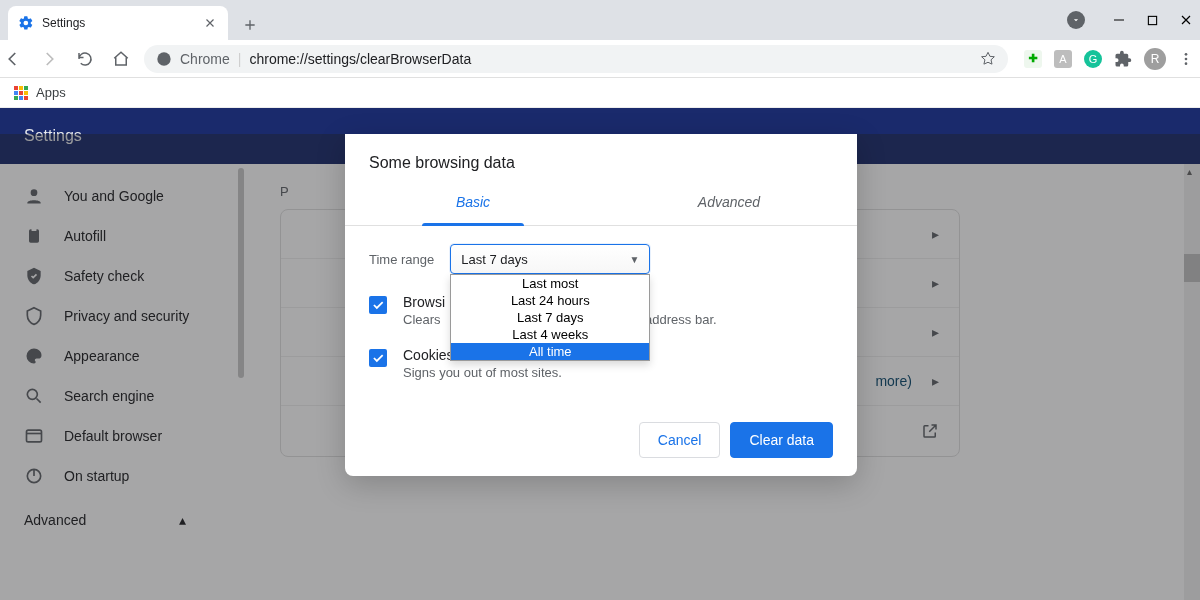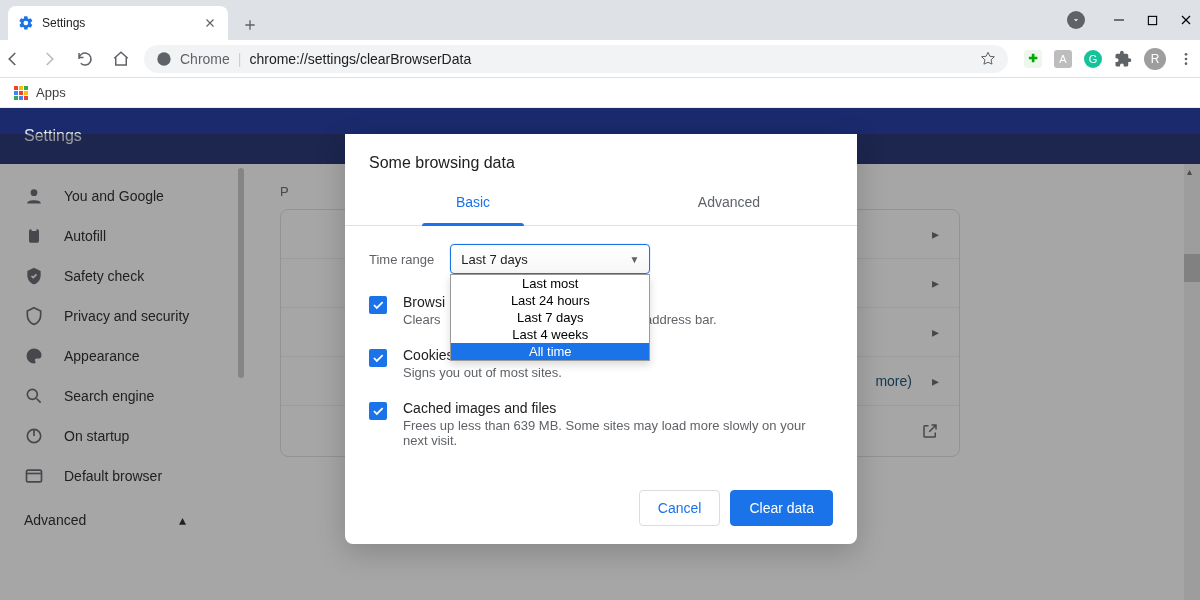--- a/index.html
+++ b/index.html
@@ -45,21 +45,21 @@
 .main .card { border:1px solid #e0e0e0; border-radius:8px; margin-top:10px; max-width:680px;}
 .main .row { display:flex; justify-content:space-between; align-items:center; padding:16px 20px; border-bottom:1px solid #eee;}
 .main .row:last-child { border-bottom:none; }
 .open-ico { color:#5f6368; }
 
 
 .overlay { position:absolute; left:0; right:0; top:134px; bottom:0; background:rgba(32,33,36,0.4); }
 .dialog { position:absolute; left:345px; top:134px; width:512px; background:#fff; border-radius: 0 0 8px 8px; box-shadow: 0 8px 30px rgba(0,0,0,.2); padding-bottom: 18px; z-index:10;}
 .dlg-title { font-size: 16px; color:#202124; padding: 20px 24px 6px; }
 .dlg-tabs { display:flex; height:48px; border-bottom:1px solid #e0e0e0; }
-.dlg-tab { flex:1; display:flex; align-items:center; justify-content:center; font-size:14px; color:#5f6368; position:relative;}
+.dlg-tab { flex:1; display:flex; align-items:center; justify-content:center; font-size:14px; color:#5f6368; position:relative;font-style:italic;}
 .dlg-tab.active { color:#1a73e8; font-weight:500; }
 .dlg-tab.active::after { content:""; position:absolute; bottom:-1px; left:30%; right:30%; height:3px; background:#1a73e8; border-radius:3px 3px 0 0;}
 .dlg-body { padding: 18px 24px 0; font-size:14px; color:#3c4043; }
 .timerange { display:flex; align-items:center; gap:16px; margin-bottom: 20px; text-align: center;}
 .tr-label { color:#5f6368; font-size:13px; }
 .select-box { width:200px; height:30px; border:1px solid #1a73e8; border-radius:4px; background: linear-gradient(#fff,#f7f7f7); display:flex; align-items:center; justify-content:space-between; padding:0 10px; font-size:13px; color:#202124; position:relative; box-shadow: 0 0 0 1px rgba(26,115,232,.1);}
 .chev { color:#5f6368; font-size:10px;}
 .dropdown { position:absolute; top:29px; left:-1px; width:200px; background:#fff; border:1px solid #9a9a9a; box-shadow:0 4px 8px rgba(0,0,0,.15); z-index:20;}
 .dropdown .opt { padding:1px 8px; font-size:13px; color:#000; }
 .dropdown .opt.hilite { background:#1a73e8; color:#fff; }
@@ -248,34 +248,34 @@
             <svg width="20" height="20" viewBox="0 0 24 24" fill="none" stroke="#5f6368" stroke-width="2">
               <circle cx="10" cy="10" r="6"></circle>
               <path d="M20 20l-5-5"></path>
             </svg>
           </span>
           <span>Search engine</span>
         </div>
       <div class="side-item">
           <span class="sicon">
             <svg width="20" height="20" viewBox="0 0 24 24" fill="none" stroke="#5f6368" stroke-width="2">
+              <rect x="3" y="5" width="18" height="14" rx="2"></rect>
+              <path d="M3 9h18"></path>
+            </svg>
+          </span>
+          <span>Default browser</span>
+        </div>
+      <div class="side-item">
+          <span class="sicon">
+            <svg width="20" height="20" viewBox="0 0 24 24" fill="none" stroke="#5f6368" stroke-width="2">
               <circle cx="12" cy="12" r="8"></circle>
               <path d="M12 4v8"></path>
             </svg>
           </span>
           <span>On startup</span>
-        </div>
-      <div class="side-item">
-          <span class="sicon">
-            <svg width="20" height="20" viewBox="0 0 24 24" fill="none" stroke="#5f6368" stroke-width="2">
-              <rect x="3" y="5" width="18" height="14" rx="2"></rect>
-              <path d="M3 9h18"></path>
-            </svg>
-          </span>
-          <span>Default browser</span>
         </div>
       <div class="side-adv">
         <span>Advanced</span>
         <span>▴</span>
       </div>
     </div>
     <div class="main">
       <div style="font-size:13px;color:#5f6368;">P</div>
       <div class="card">
         <div class="row">
@@ -356,31 +356,20 @@
           <svg viewBox="0 0 24 24" fill="none" stroke="#fff" stroke-width="3">
             <path d="M5 12l5 5L20 7"></path>
           </svg>
         </div>
       <div class="txt">
         <div class="t1">Cookies and other site data</div>
         <div class="t2">Signs you out of most sites.</div>
       </div>
     </div>
 
-    <div class="check-row">
-      <div class="chk">
-          <svg viewBox="0 0 24 24" fill="none" stroke="#fff" stroke-width="3">
-            <path d="M5 12l5 5L20 7"></path>
-          </svg>
-        </div>
-      <div class="txt">
-        <div class="t1">Cached images and files</div>
-        <div class="t2">Frees up less than 639 MB. Some sites may load more slowly on your next visit.</div>
-      </div>
-    </div>
   </div>
   <div class="dlg-actions">
     <div class="btn btn-cancel">
         <span>Cancel</span>
       </div>
     <div class="btn btn-primary">
         <span>Clear data</span>
       </div>
   </div>
 </div>

